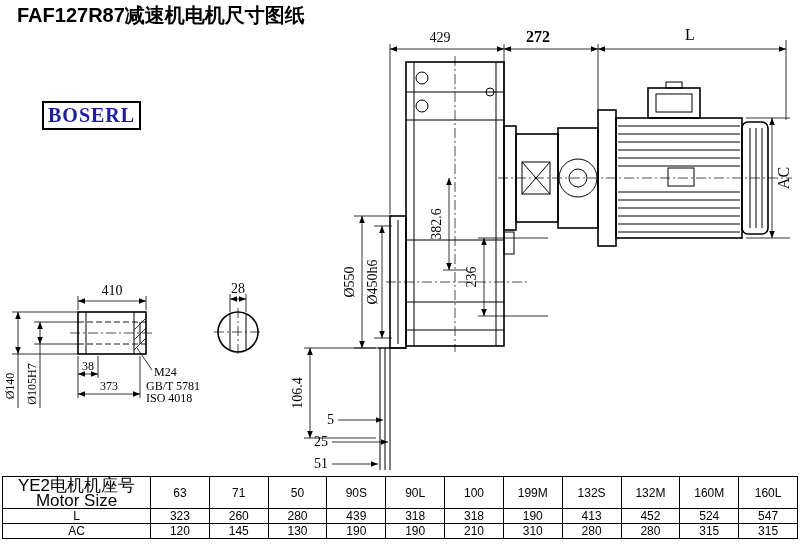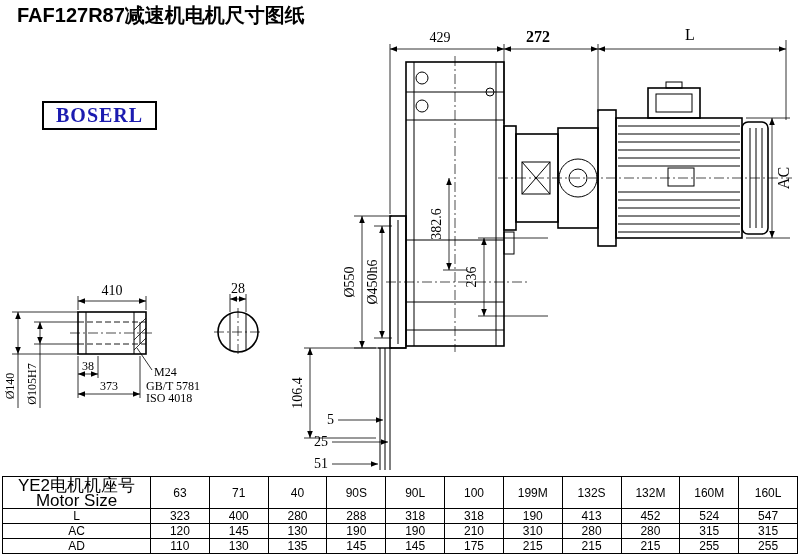--- a/index.html
+++ b/index.html
@@ -1,19 +1,19 @@
 <!DOCTYPE html>
 <html><head>
 <meta charset="utf-8">
 <style>
   *{margin:0;padding:0;box-sizing:border-box}
   html,body{width:800px;height:557px;background:#fff;position:relative;overflow:hidden;
     font-family:"Liberation Sans",sans-serif;color:#000}
   .title{position:absolute;left:17px;top:2px;font-size:20px;font-weight:bold;white-space:nowrap}
-  .brand{position:absolute;left:42px;top:101px;border:2px solid #000;padding:1px 12px;
+  .brand{position:absolute;left:42px;top:101px;border:2px solid #000;padding:1px 4px;
     font-family:"Liberation Serif",serif;font-weight:bold;font-size:20px;color:#1b1bb0;letter-spacing:1px}
   svg{position:absolute;left:0;top:0}
   svg text{font-family:"Liberation Serif",serif;fill:#000}
   .t12{font-size:12px}.t14{font-size:14px}.t16{font-size:16px}.b{font-weight:bold}
   .o{fill:none;stroke:#000;stroke-width:1.6}
   .m{fill:none;stroke:#000;stroke-width:1}
   .d{fill:none;stroke:#000;stroke-width:0.8}
   .cl{fill:none;stroke:#000;stroke-width:0.7;stroke-dasharray:10 3 2 3}
   .hid{fill:none;stroke:#000;stroke-width:0.9;stroke-dasharray:6 3}
   table{position:absolute;left:2px;top:476px;width:796px;border-collapse:collapse;table-layout:fixed}
@@ -195,38 +195,38 @@
 
 <table>
   <thead>
     <tr>
       <th class="label-col">
         <div>YE2电机机座号</div>
         <div>Motor Size</div>
       </th>
     <th>63</th>
         <th>71</th>
-        <th>40</th>
+        <th>50</th>
         <th>90S</th>
         <th>90L</th>
         <th>100</th>
         <th>199M</th>
         <th>132S</th>
         <th>132M</th>
         <th>160M</th>
         <th>160L</th>
       </tr>
   </thead>
   <tbody>
       <tr>
         <th>L</th>
         <td>323</td>
-        <td>400</td>
+        <td>260</td>
         <td>280</td>
-        <td>288</td>
+        <td>439</td>
         <td>318</td>
         <td>318</td>
         <td>190</td>
         <td>413</td>
         <td>452</td>
         <td>524</td>
         <td>547</td>
       </tr>
       <tr>
         <th>AC</th>
@@ -235,28 +235,14 @@
         <td>130</td>
         <td>190</td>
         <td>190</td>
         <td>210</td>
         <td>310</td>
         <td>280</td>
         <td>280</td>
         <td>315</td>
         <td>315</td>
       </tr>
-      <tr>
-        <th>AD</th>
-        <td>110</td>
-        <td>130</td>
-        <td>135</td>
-        <td>145</td>
-        <td>145</td>
-        <td>175</td>
-        <td>215</td>
-        <td>215</td>
-        <td>215</td>
-        <td>255</td>
-        <td>255</td>
-      </tr>
     </tbody>
 </table>
 
 </body></html>

